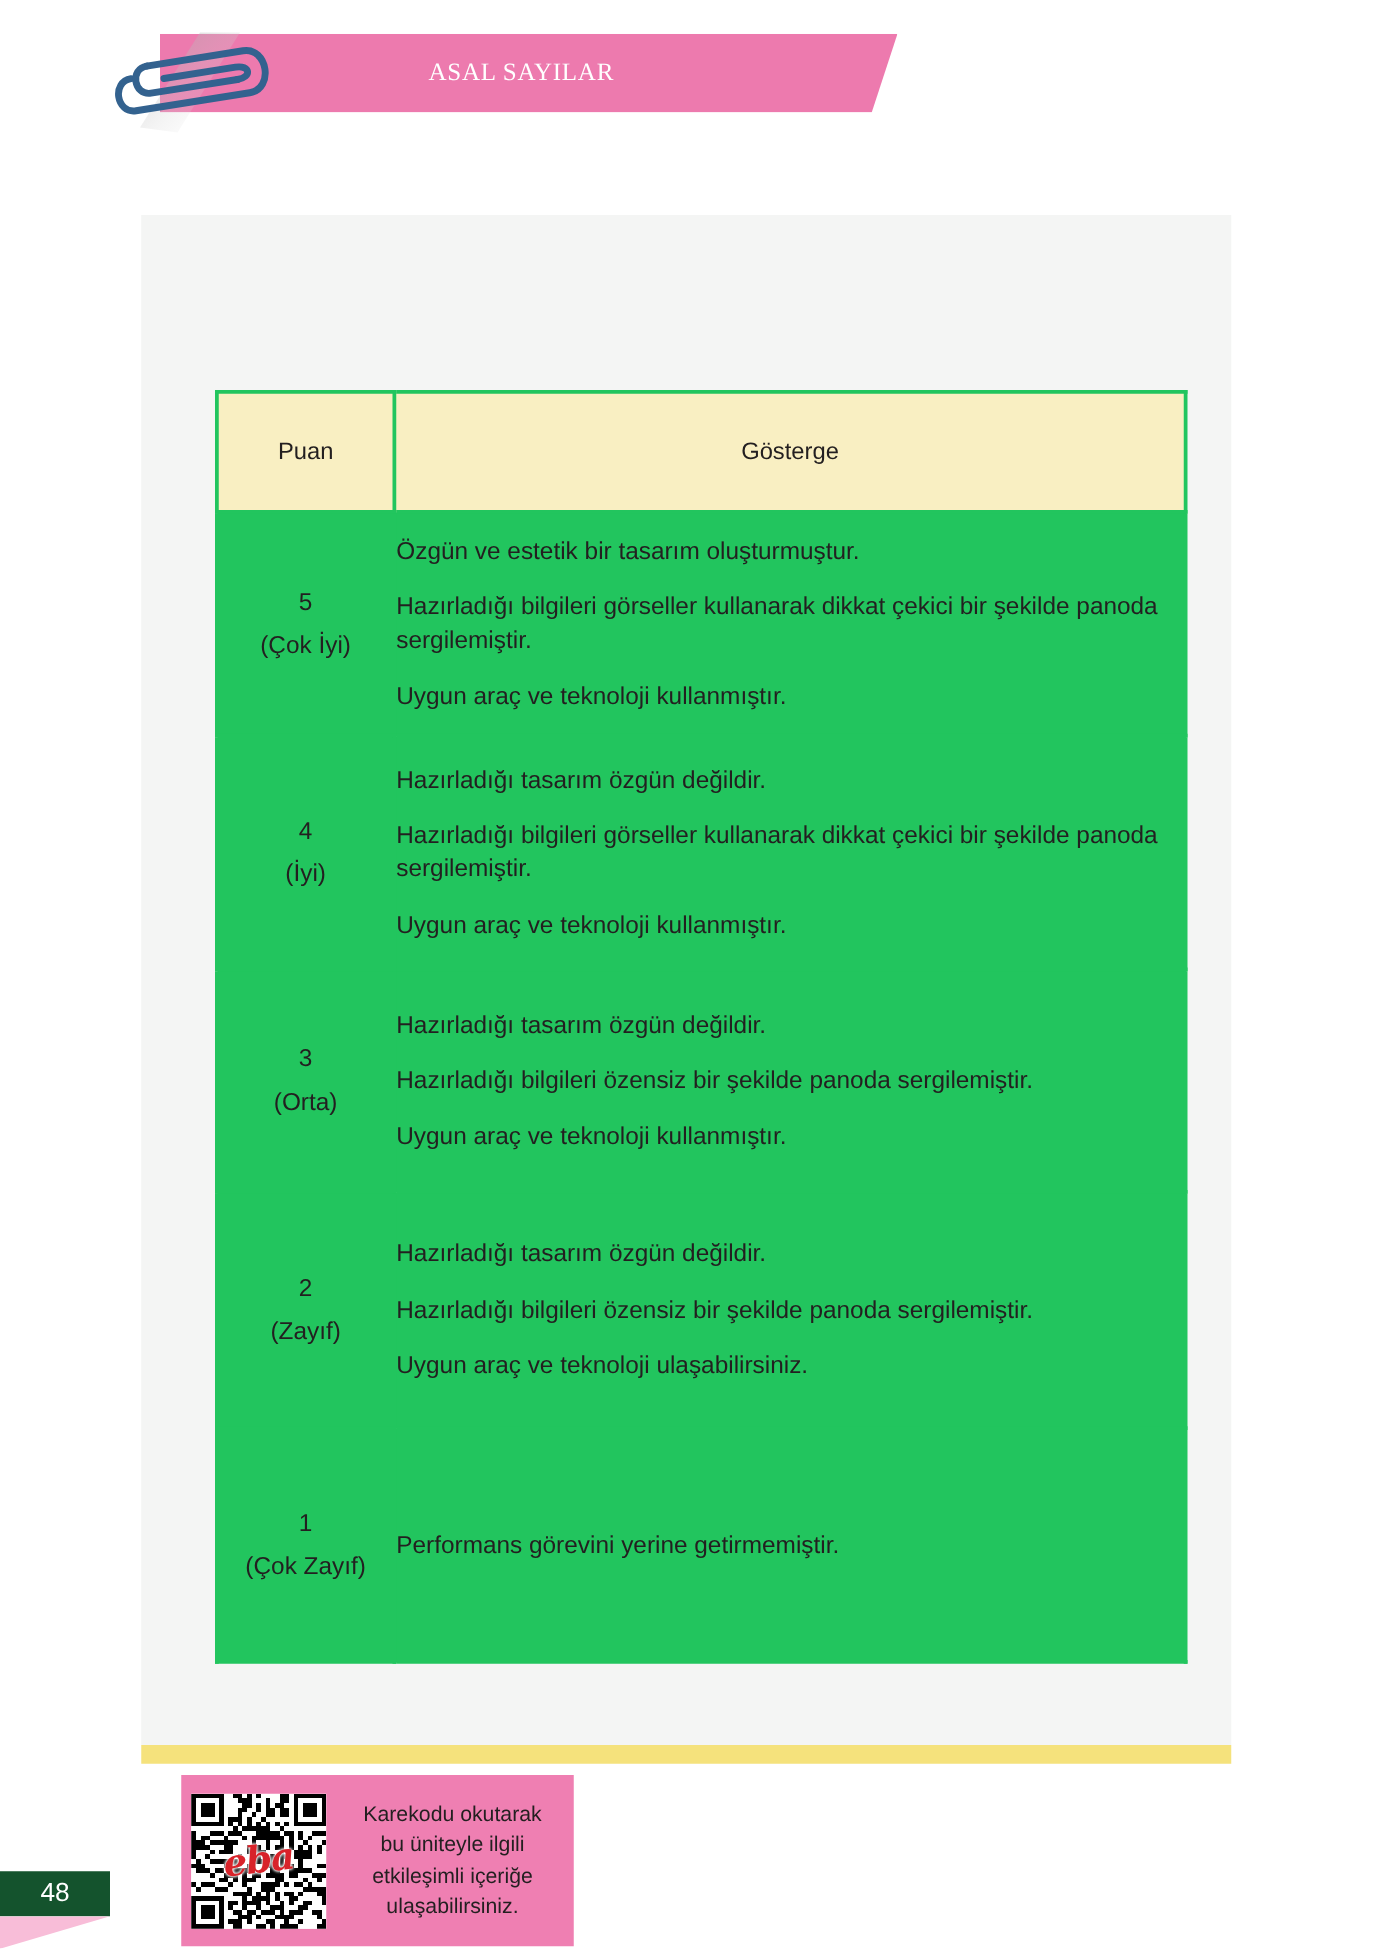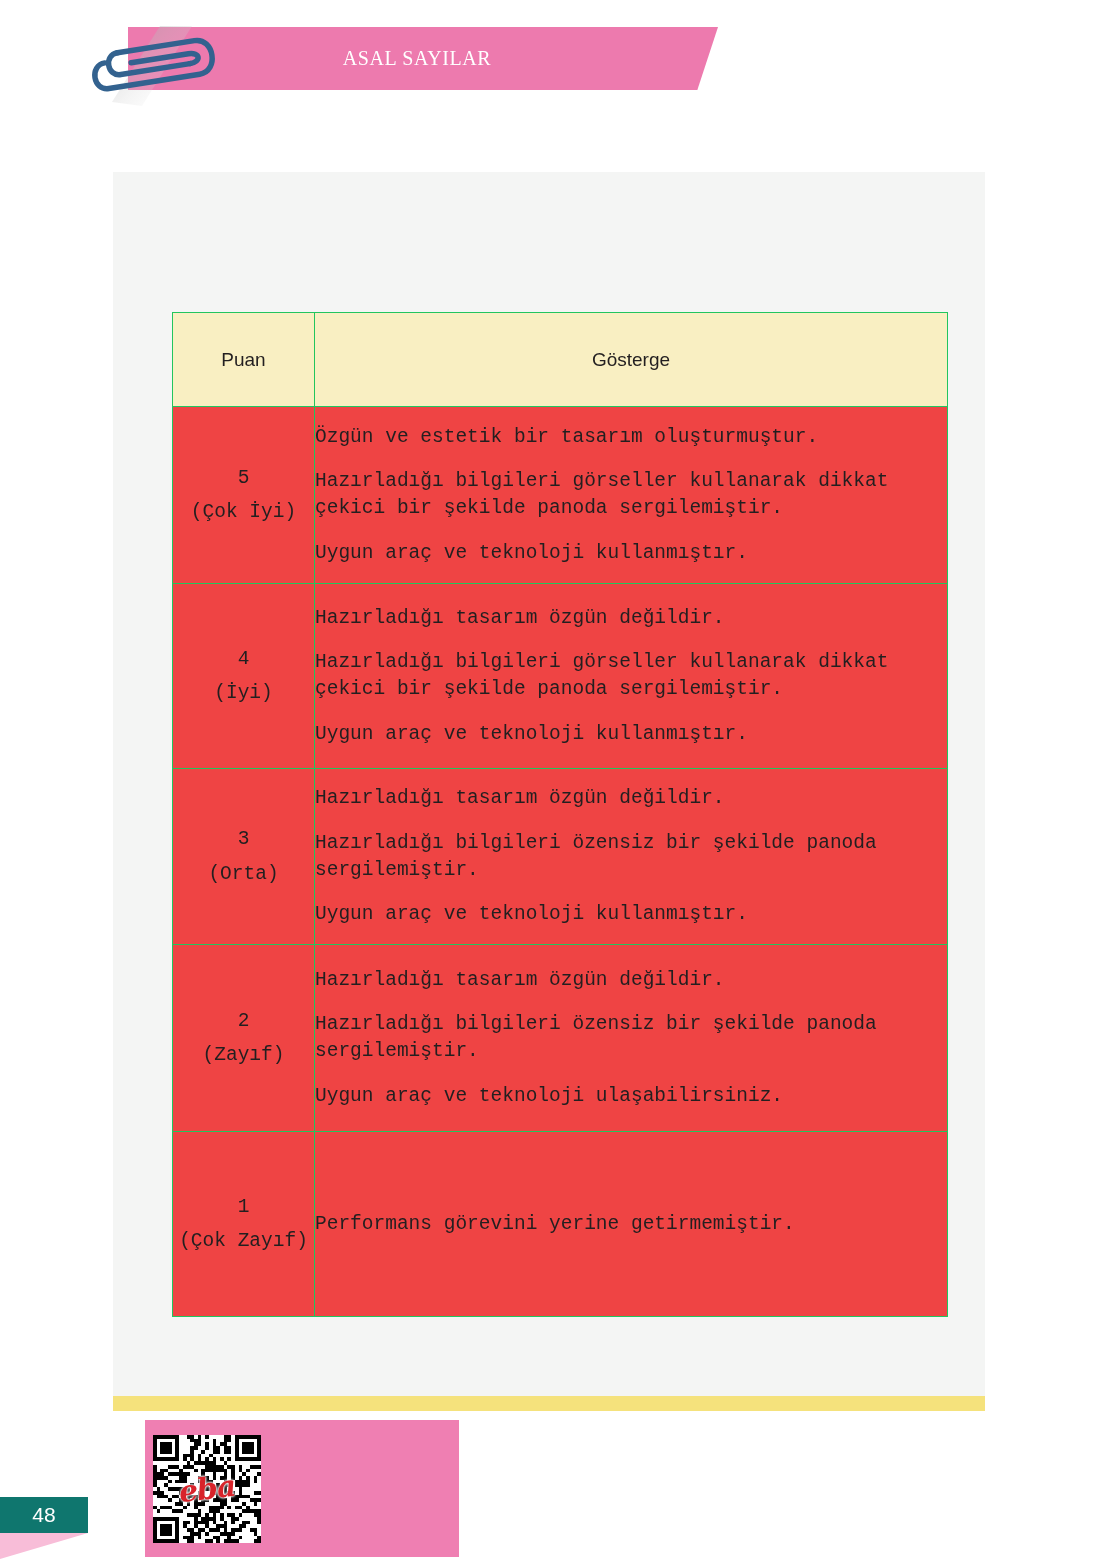--- a/index.html
+++ b/index.html
@@ -92,38 +92,37 @@
   
   .rubric-table {
     position: absolute;
     left: 59px;
     top: 140px;
     width: 775px;
     border-collapse: collapse;
     table-layout: fixed;
   }
   .rubric-table td, .rubric-table th {
-    border: 1px solid #22c55e;
+    border: 3px solid #22c55e;
     vertical-align: middle;
     padding: 0;
   }
   .rubric-table thead th {
     background: #f9efc2;
     height: 93px;
     font-weight: normal;
     font-size: 19px;
     color: #231f20;
     text-align: center;
   }
   .col-score { width: 142px; }
   .col-ind { width: 633px; }
 
   .rubric-table tbody td {
-    background: #ef4444;
-    font-family: Liberation Mono, monospace;
+    background: #22c55e;
   }
   .score-cell {
     text-align: center;
     font-size: 19.5px;
     color: #231f20;
     line-height: 1.75;
   }
   .score-num { display: block; }
   .score-label { display: block; }
 
@@ -190,21 +189,21 @@
     padding: 0 6px 0 10px;
   }
 
   
   .page-tab {
     position: absolute;
     left: 0;
     top: 1497px;
     width: 88px;
     height: 36px;
-    background: #0f766e;
+    background: #14532d;
     display: flex;
     align-items: center;
     justify-content: center;
     color: #ffffff;
     font-size: 21px;
   }
   .page-tab-shadow {
     position: absolute;
     left: 0;
     top: 1533px;
@@ -322,16 +321,22 @@
 <div class="yellow-bar"></div>
 
 <div class="qr-block">
   <div class="qr-code">
     <svg class="qr-canvas" id="qr-svg" viewBox="0 0 29 29" xmlns="http://www.w3.org/2000/svg" shape-rendering="crispEdges">
         <rect width="29" height="29" fill="#ffffff"></rect>
         <path d="M0 0h1v1h-1zM1 0h1v1h-1zM2 0h1v1h-1zM3 0h1v1h-1zM4 0h1v1h-1zM5 0h1v1h-1zM6 0h1v1h-1zM9 0h1v1h-1zM10 0h1v1h-1zM12 0h1v1h-1zM14 0h1v1h-1zM19 0h1v1h-1zM20 0h1v1h-1zM22 0h1v1h-1zM23 0h1v1h-1zM24 0h1v1h-1zM25 0h1v1h-1zM26 0h1v1h-1zM27 0h1v1h-1zM28 0h1v1h-1zM0 1h1v1h-1zM6 1h1v1h-1zM10 1h1v1h-1zM11 1h1v1h-1zM12 1h1v1h-1zM16 1h1v1h-1zM19 1h1v1h-1zM20 1h1v1h-1zM22 1h1v1h-1zM28 1h1v1h-1zM0 2h1v1h-1zM2 2h1v1h-1zM3 2h1v1h-1zM4 2h1v1h-1zM6 2h1v1h-1zM11 2h1v1h-1zM12 2h1v1h-1zM14 2h1v1h-1zM16 2h1v1h-1zM18 2h1v1h-1zM19 2h1v1h-1zM22 2h1v1h-1zM24 2h1v1h-1zM25 2h1v1h-1zM26 2h1v1h-1zM28 2h1v1h-1zM0 3h1v1h-1zM2 3h1v1h-1zM3 3h1v1h-1zM4 3h1v1h-1zM6 3h1v1h-1zM10 3h1v1h-1zM11 3h1v1h-1zM14 3h1v1h-1zM16 3h1v1h-1zM17 3h1v1h-1zM19 3h1v1h-1zM20 3h1v1h-1zM22 3h1v1h-1zM24 3h1v1h-1zM25 3h1v1h-1zM26 3h1v1h-1zM28 3h1v1h-1zM0 4h1v1h-1zM2 4h1v1h-1zM3 4h1v1h-1zM4 4h1v1h-1zM6 4h1v1h-1zM10 4h1v1h-1zM13 4h1v1h-1zM16 4h1v1h-1zM17 4h1v1h-1zM19 4h1v1h-1zM20 4h1v1h-1zM22 4h1v1h-1zM24 4h1v1h-1zM25 4h1v1h-1zM26 4h1v1h-1zM28 4h1v1h-1zM0 5h1v1h-1zM6 5h1v1h-1zM8 5h1v1h-1zM9 5h1v1h-1zM10 5h1v1h-1zM12 5h1v1h-1zM15 5h1v1h-1zM22 5h1v1h-1zM28 5h1v1h-1zM0 6h1v1h-1zM1 6h1v1h-1zM2 6h1v1h-1zM3 6h1v1h-1zM4 6h1v1h-1zM5 6h1v1h-1zM6 6h1v1h-1zM8 6h1v1h-1zM10 6h1v1h-1zM12 6h1v1h-1zM14 6h1v1h-1zM16 6h1v1h-1zM18 6h1v1h-1zM20 6h1v1h-1zM22 6h1v1h-1zM23 6h1v1h-1zM24 6h1v1h-1zM25 6h1v1h-1zM26 6h1v1h-1zM27 6h1v1h-1zM28 6h1v1h-1zM9 7h1v1h-1zM11 7h1v1h-1zM12 7h1v1h-1zM13 7h1v1h-1zM14 7h1v1h-1zM15 7h1v1h-1zM16 7h1v1h-1zM19 7h1v1h-1zM0 8h1v1h-1zM4 8h1v1h-1zM5 8h1v1h-1zM6 8h1v1h-1zM8 8h1v1h-1zM9 8h1v1h-1zM10 8h1v1h-1zM14 8h1v1h-1zM15 8h1v1h-1zM16 8h1v1h-1zM17 8h1v1h-1zM18 8h1v1h-1zM20 8h1v1h-1zM21 8h1v1h-1zM23 8h1v1h-1zM26 8h1v1h-1zM27 8h1v1h-1zM28 8h1v1h-1zM0 9h1v1h-1zM2 9h1v1h-1zM3 9h1v1h-1zM7 9h1v1h-1zM11 9h1v1h-1zM13 9h1v1h-1zM14 9h1v1h-1zM15 9h1v1h-1zM16 9h1v1h-1zM17 9h1v1h-1zM18 9h1v1h-1zM19 9h1v1h-1zM21 9h1v1h-1zM23 9h1v1h-1zM25 9h1v1h-1zM0 10h1v1h-1zM1 10h1v1h-1zM2 10h1v1h-1zM4 10h1v1h-1zM5 10h1v1h-1zM6 10h1v1h-1zM7 10h1v1h-1zM8 10h1v1h-1zM9 10h1v1h-1zM13 10h1v1h-1zM16 10h1v1h-1zM19 10h1v1h-1zM21 10h1v1h-1zM24 10h1v1h-1zM28 10h1v1h-1zM0 11h1v1h-1zM1 11h1v1h-1zM2 11h1v1h-1zM3 11h1v1h-1zM7 11h1v1h-1zM8 11h1v1h-1zM12 11h1v1h-1zM13 11h1v1h-1zM14 11h1v1h-1zM16 11h1v1h-1zM18 11h1v1h-1zM19 11h1v1h-1zM21 11h1v1h-1zM23 11h1v1h-1zM25 11h1v1h-1zM27 11h1v1h-1zM0 12h1v1h-1zM4 12h1v1h-1zM6 12h1v1h-1zM7 12h1v1h-1zM8 12h1v1h-1zM12 12h1v1h-1zM13 12h1v1h-1zM14 12h1v1h-1zM15 12h1v1h-1zM19 12h1v1h-1zM22 12h1v1h-1zM23 12h1v1h-1zM24 12h1v1h-1zM25 12h1v1h-1zM27 12h1v1h-1zM0 13h1v1h-1zM3 13h1v1h-1zM10 13h1v1h-1zM13 13h1v1h-1zM14 13h1v1h-1zM17 13h1v1h-1zM19 13h1v1h-1zM20 13h1v1h-1zM22 13h1v1h-1zM23 13h1v1h-1zM24 13h1v1h-1zM25 13h1v1h-1zM1 14h1v1h-1zM4 14h1v1h-1zM5 14h1v1h-1zM6 14h1v1h-1zM7 14h1v1h-1zM8 14h1v1h-1zM9 14h1v1h-1zM13 14h1v1h-1zM14 14h1v1h-1zM15 14h1v1h-1zM16 14h1v1h-1zM17 14h1v1h-1zM19 14h1v1h-1zM23 14h1v1h-1zM0 15h1v1h-1zM1 15h1v1h-1zM2 15h1v1h-1zM7 15h1v1h-1zM8 15h1v1h-1zM9 15h1v1h-1zM12 15h1v1h-1zM13 15h1v1h-1zM16 15h1v1h-1zM17 15h1v1h-1zM19 15h1v1h-1zM20 15h1v1h-1zM21 15h1v1h-1zM23 15h1v1h-1zM27 15h1v1h-1zM28 15h1v1h-1zM1 16h1v1h-1zM2 16h1v1h-1zM3 16h1v1h-1zM5 16h1v1h-1zM6 16h1v1h-1zM9 16h1v1h-1zM10 16h1v1h-1zM11 16h1v1h-1zM12 16h1v1h-1zM13 16h1v1h-1zM17 16h1v1h-1zM18 16h1v1h-1zM21 16h1v1h-1zM22 16h1v1h-1zM23 16h1v1h-1zM24 16h1v1h-1zM25 16h1v1h-1zM4 17h1v1h-1zM7 17h1v1h-1zM8 17h1v1h-1zM9 17h1v1h-1zM11 17h1v1h-1zM13 17h1v1h-1zM14 17h1v1h-1zM16 17h1v1h-1zM17 17h1v1h-1zM18 17h1v1h-1zM19 17h1v1h-1zM21 17h1v1h-1zM22 17h1v1h-1zM26 17h1v1h-1zM27 17h1v1h-1zM28 17h1v1h-1zM6 18h1v1h-1zM7 18h1v1h-1zM9 18h1v1h-1zM11 18h1v1h-1zM12 18h1v1h-1zM13 18h1v1h-1zM18 18h1v1h-1zM19 18h1v1h-1zM24 18h1v1h-1zM27 18h1v1h-1zM0 19h1v1h-1zM2 19h1v1h-1zM3 19h1v1h-1zM4 19h1v1h-1zM8 19h1v1h-1zM11 19h1v1h-1zM15 19h1v1h-1zM16 19h1v1h-1zM17 19h1v1h-1zM18 19h1v1h-1zM20 19h1v1h-1zM22 19h1v1h-1zM23 19h1v1h-1zM25 19h1v1h-1zM1 20h1v1h-1zM5 20h1v1h-1zM6 20h1v1h-1zM7 20h1v1h-1zM12 20h1v1h-1zM15 20h1v1h-1zM16 20h1v1h-1zM17 20h1v1h-1zM24 20h1v1h-1zM25 20h1v1h-1zM26 20h1v1h-1zM27 20h1v1h-1zM28 20h1v1h-1zM9 21h1v1h-1zM10 21h1v1h-1zM11 21h1v1h-1zM12 21h1v1h-1zM14 21h1v1h-1zM16 21h1v1h-1zM18 21h1v1h-1zM20 21h1v1h-1zM21 21h1v1h-1zM23 21h1v1h-1zM27 21h1v1h-1zM28 21h1v1h-1zM0 22h1v1h-1zM1 22h1v1h-1zM2 22h1v1h-1zM3 22h1v1h-1zM4 22h1v1h-1zM5 22h1v1h-1zM6 22h1v1h-1zM11 22h1v1h-1zM13 22h1v1h-1zM14 22h1v1h-1zM15 22h1v1h-1zM16 22h1v1h-1zM18 22h1v1h-1zM21 22h1v1h-1zM22 22h1v1h-1zM28 22h1v1h-1zM0 23h1v1h-1zM6 23h1v1h-1zM8 23h1v1h-1zM9 23h1v1h-1zM11 23h1v1h-1zM12 23h1v1h-1zM13 23h1v1h-1zM14 23h1v1h-1zM16 23h1v1h-1zM19 23h1v1h-1zM21 23h1v1h-1zM24 23h1v1h-1zM25 23h1v1h-1zM28 23h1v1h-1zM0 24h1v1h-1zM2 24h1v1h-1zM3 24h1v1h-1zM4 24h1v1h-1zM6 24h1v1h-1zM8 24h1v1h-1zM11 24h1v1h-1zM14 24h1v1h-1zM17 24h1v1h-1zM18 24h1v1h-1zM19 24h1v1h-1zM23 24h1v1h-1zM24 24h1v1h-1zM0 25h1v1h-1zM2 25h1v1h-1zM3 25h1v1h-1zM4 25h1v1h-1zM6 25h1v1h-1zM9 25h1v1h-1zM10 25h1v1h-1zM12 25h1v1h-1zM13 25h1v1h-1zM15 25h1v1h-1zM16 25h1v1h-1zM17 25h1v1h-1zM19 25h1v1h-1zM21 25h1v1h-1zM22 25h1v1h-1zM23 25h1v1h-1zM26 25h1v1h-1zM27 25h1v1h-1zM0 26h1v1h-1zM2 26h1v1h-1zM3 26h1v1h-1zM4 26h1v1h-1zM6 26h1v1h-1zM10 26h1v1h-1zM11 26h1v1h-1zM12 26h1v1h-1zM14 26h1v1h-1zM18 26h1v1h-1zM19 26h1v1h-1zM20 26h1v1h-1zM21 26h1v1h-1zM27 26h1v1h-1zM0 27h1v1h-1zM6 27h1v1h-1zM8 27h1v1h-1zM9 27h1v1h-1zM10 27h1v1h-1zM12 27h1v1h-1zM16 27h1v1h-1zM17 27h1v1h-1zM20 27h1v1h-1zM23 27h1v1h-1zM28 27h1v1h-1zM0 28h1v1h-1zM1 28h1v1h-1zM2 28h1v1h-1zM3 28h1v1h-1zM4 28h1v1h-1zM5 28h1v1h-1zM6 28h1v1h-1zM9 28h1v1h-1zM10 28h1v1h-1zM14 28h1v1h-1zM15 28h1v1h-1zM17 28h1v1h-1zM19 28h1v1h-1zM20 28h1v1h-1zM21 28h1v1h-1zM22 28h1v1h-1zM27 28h1v1h-1zM28 28h1v1h-1z" fill="#000000"></path>
       </svg>
     <span class="qr-eba">eba</span>
   </div>
+  <div class="qr-text">
+    <div>Karekodu okutarak</div>
+    <div>bu üniteyle ilgili</div>
+    <div>etkileşimli içeriğe</div>
+    <div>ulaşabilirsiniz.</div>
+  </div>
 </div>
 
 <div class="page-tab">48</div>
 <div class="page-tab-shadow"></div>
 
 </body></html>

